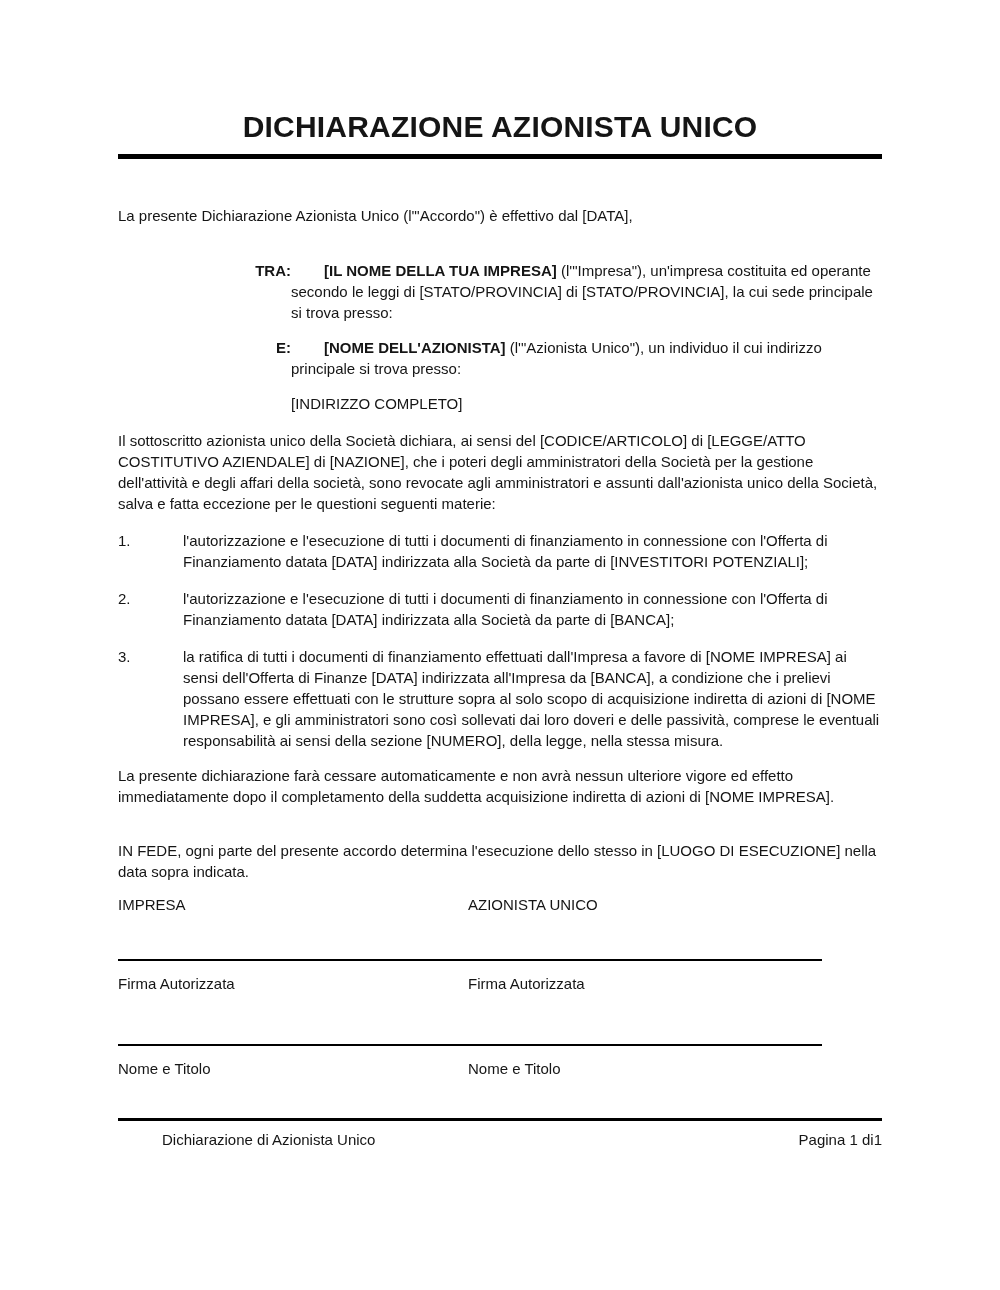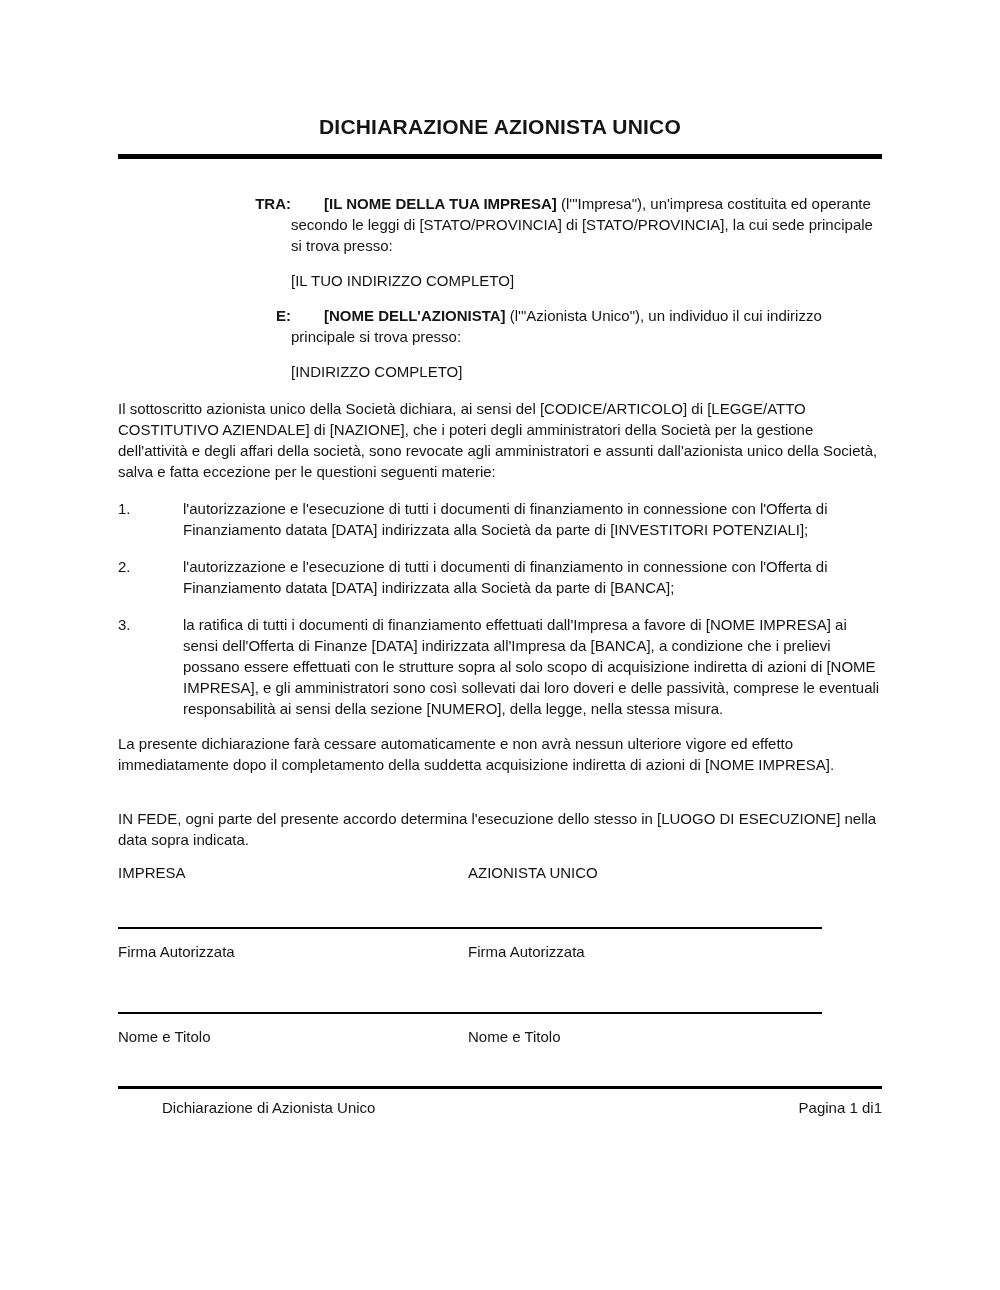--- a/index.html
+++ b/index.html
@@ -13,21 +13,21 @@
     color: #151515;
     font-family: "Liberation Sans", "DejaVu Sans", sans-serif;
     font-size: 15px;
     line-height: 21px;
     overflow: hidden;
   }
   p { margin: 0; }
   h1.doc-title {
     margin: 0;
     padding-top: 112px;
-    font-size: 21px;
+    font-size: 30px;
     line-height: 30px;
     font-weight: bold;
     text-align: center;
     letter-spacing: 0.2px;
   }
   .title-rule { height: 5px; background: #000; margin-top: 12px; }
   .intro { margin-top: 46px; }
 
   .party-row { display: flex; }
   .party-row.first { margin-top: 34px; }
@@ -60,26 +60,26 @@
   .doc-footer { margin-top: 8px; display: flex; justify-content: space-between; margin-left: 44px; }
 </style>
 </head>
 <body>
 
 <div class="page">
 
   <h1 class="doc-title">DICHIARAZIONE AZIONISTA UNICO</h1>
   <div class="title-rule"></div>
 
+  <p class="intro">La presente Dichiarazione Azionista Unico (l'"Accordo") è effettivo dal [DATA],</p>
 
   <div class="party-row first">
     <div class="party-label">TRA:</div>
     <div class="party-body">
       <p><span class="party-name">[IL NOME DELLA TUA IMPRESA]</span><span> (l'"Impresa"), un'impresa costituita ed operante secondo le leggi di [STATO/PROVINCIA] di [STATO/PROVINCIA], la cui sede principale si trova presso:</span></p>
-      <p class="party-address">[IL TUO INDIRIZZO COMPLETO]</p>
     </div>
   </div>
 
   <div class="party-row second">
     <div class="party-label">E:</div>
     <div class="party-body">
       <p><span class="party-name">[NOME DELL'AZIONISTA]</span><span> (l'"Azionista Unico"), un individuo il cui indirizzo principale si trova presso:</span></p>
       <p class="party-address">[INDIRIZZO COMPLETO]</p>
     </div>
   </div>

